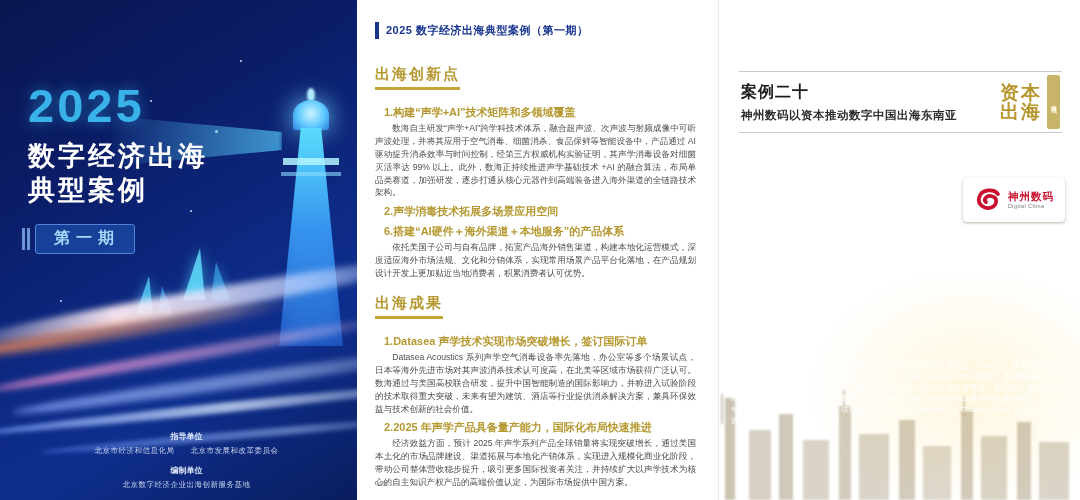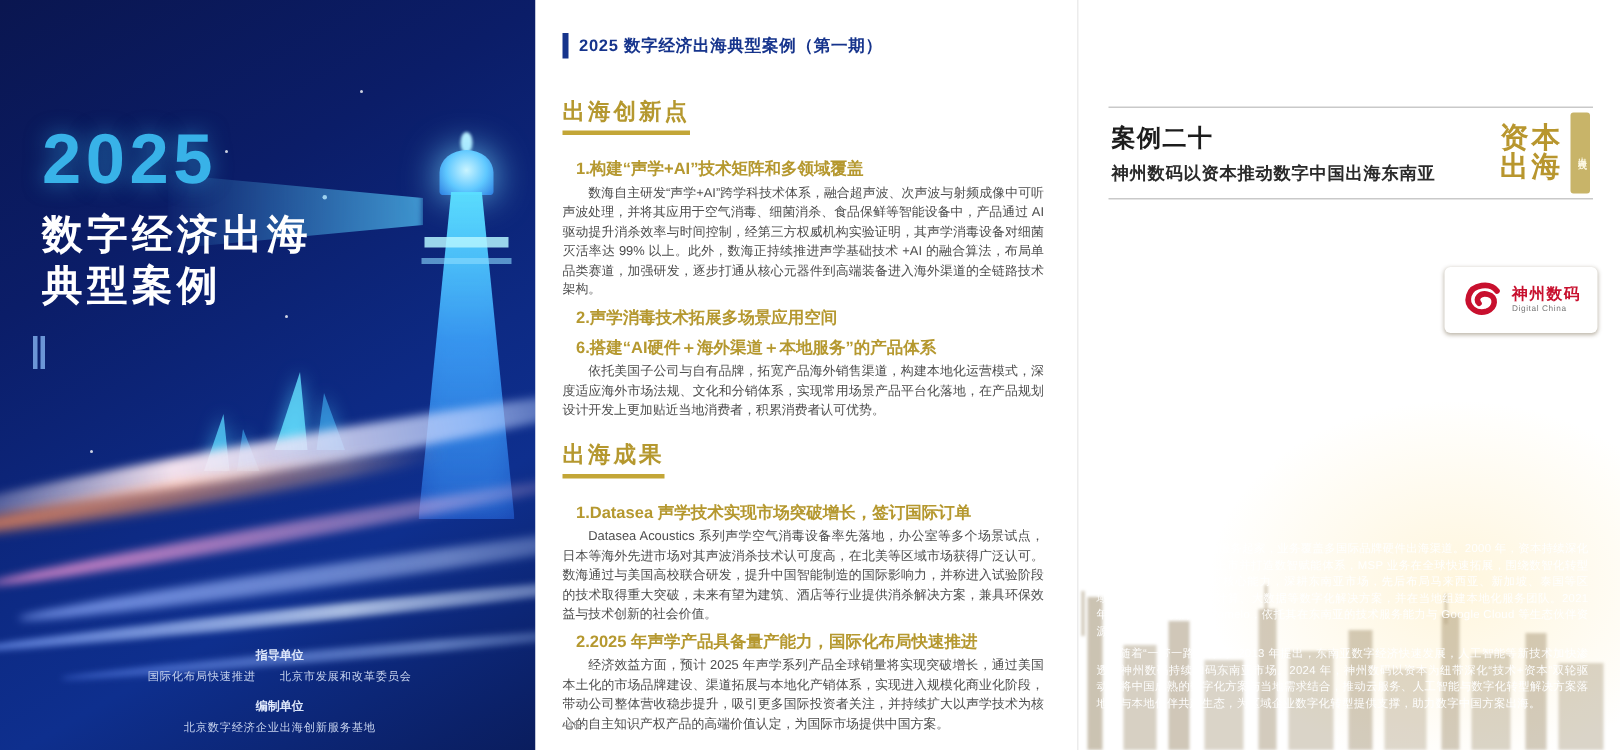--- a/index.html
+++ b/index.html
@@ -158,25 +158,26 @@
     <div class="streak st6"></div>
 
     <div class="cover-year">2025</div>
     <div class="cover-t1">数字经济出海</div>
     <div class="cover-t2">典型案例</div>
     <div class="issue-wrap">
       <span class="issue-bars">
           <i></i>
           <i></i>
         </span>
+      <span class="issue-badge">第一期</span>
     </div>
 
     <div class="cover-footer">
       <div class="cf-label">指导单位</div>
-      <div class="cf-line">国际化布局快速推进　　北京市发展和改革委员会</div>
+      <div class="cf-line">北京市经济和信息化局　　北京市发展和改革委员会</div>
       <div class="cf-label">编制单位</div>
       <div class="cf-line">北京数字经济企业出海创新服务基地</div>
     </div>
   </div>
 
   <div class="mid">
     <div class="mid-header">
       <span class="bar"></span>
       <span class="txt">2025 数字经济出海典型案例（第一期）</span>
     </div>
@@ -282,18 +283,17 @@
         <div>
           <div class="logo-cn">神州数码</div>
           <div class="logo-en">Digital China</div>
         </div>
       </div>
 
       <div class="bg-title">出海背景</div>
       <div class="bg-underline"></div>
       <div class="bg-paras">
         <p>神州数码以 IT 分销服务起家，业务覆盖多国际品牌硬件出海渠道。2000 年，资本持续深化全球化布局策略，正式上市并打造数智赋能体系，MSP 业务在全球快速拓展，围绕数智化转型需求，聚焦“云+数字化”核心能力，深耕东南亚市场，先后布局马来西亚、新加坡、泰国等区域，为当地企业提供云计算、大数据等数字化解决方案，并在当地组建本地化服务团队。2021 年，神州数码收购 GoPomelo，依托其在东南亚的技术服务能力与 Google Cloud 等生态伙伴资源拓展市场。</p>
-        <p>随着“一带一路”倡议于 2013 年提出，东南亚数字经济快速发展，人工智能等新技术加快渗透，神州数码持续加码东南亚市场。2024 年，神州数码以资本为纽带深化“技术+资本”双轮驱动，将中国成熟的数字化方案与当地需求结合，推动云服务、人工智能与数字化转型解决方案落地，与本地伙伴共建生态，为区域企业数字化转型提供支撑，助力数字中国方案出海。</p>
       </div>
     </div>
   </div>
 
 </div>
 
 </body></html>

